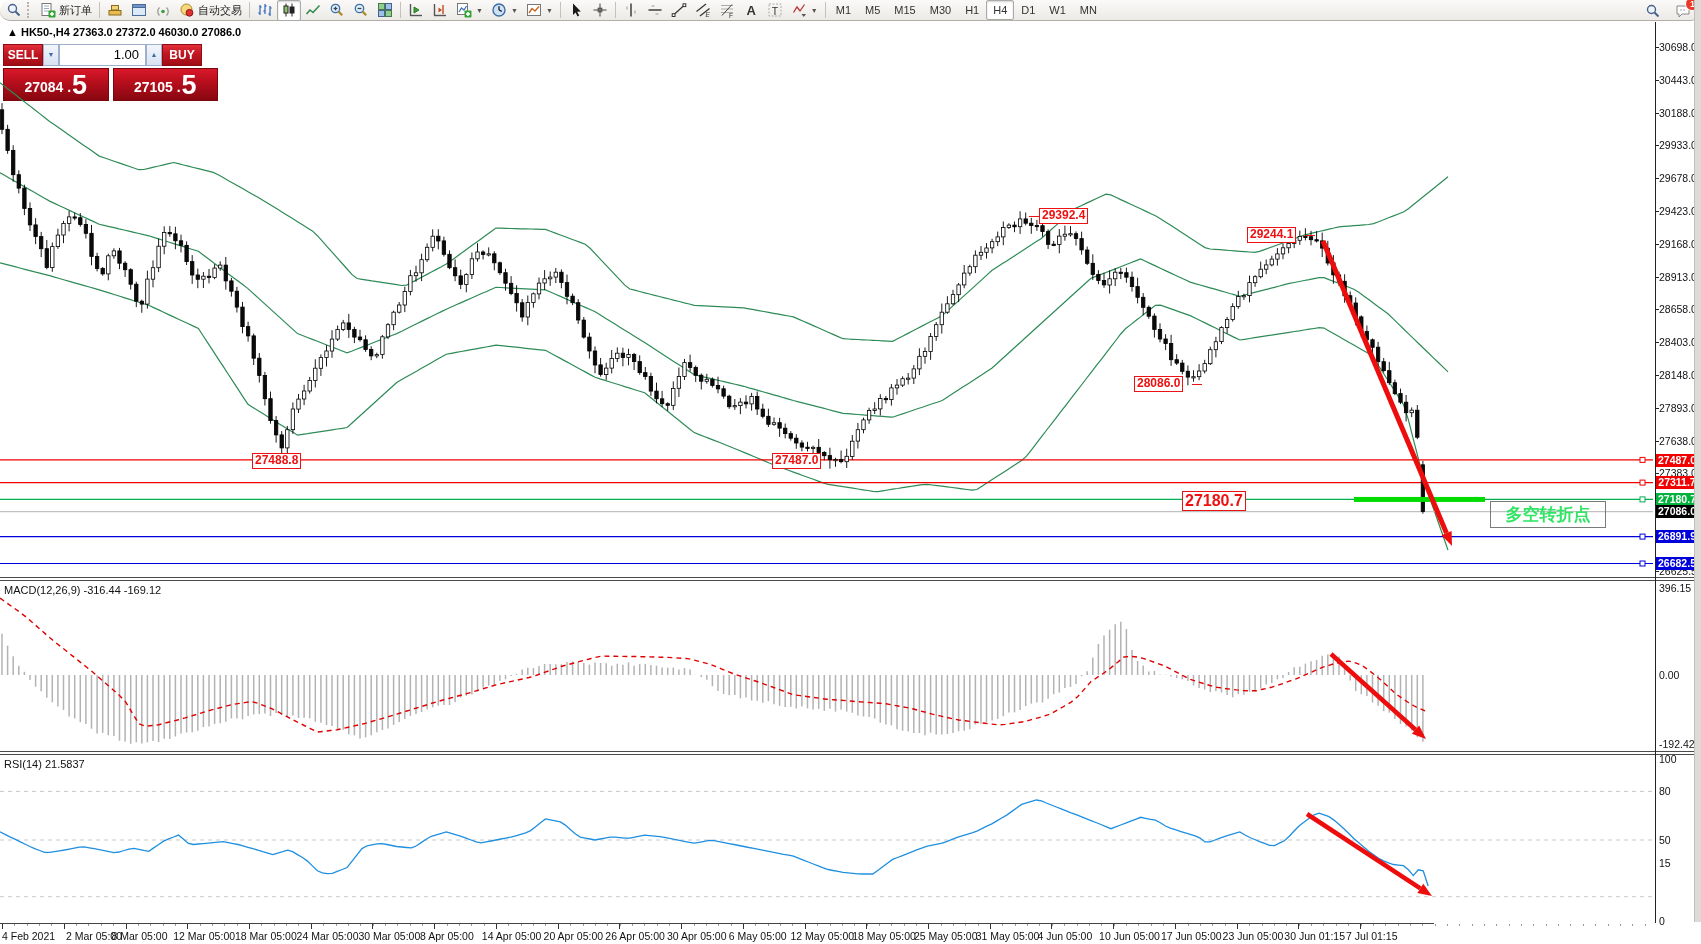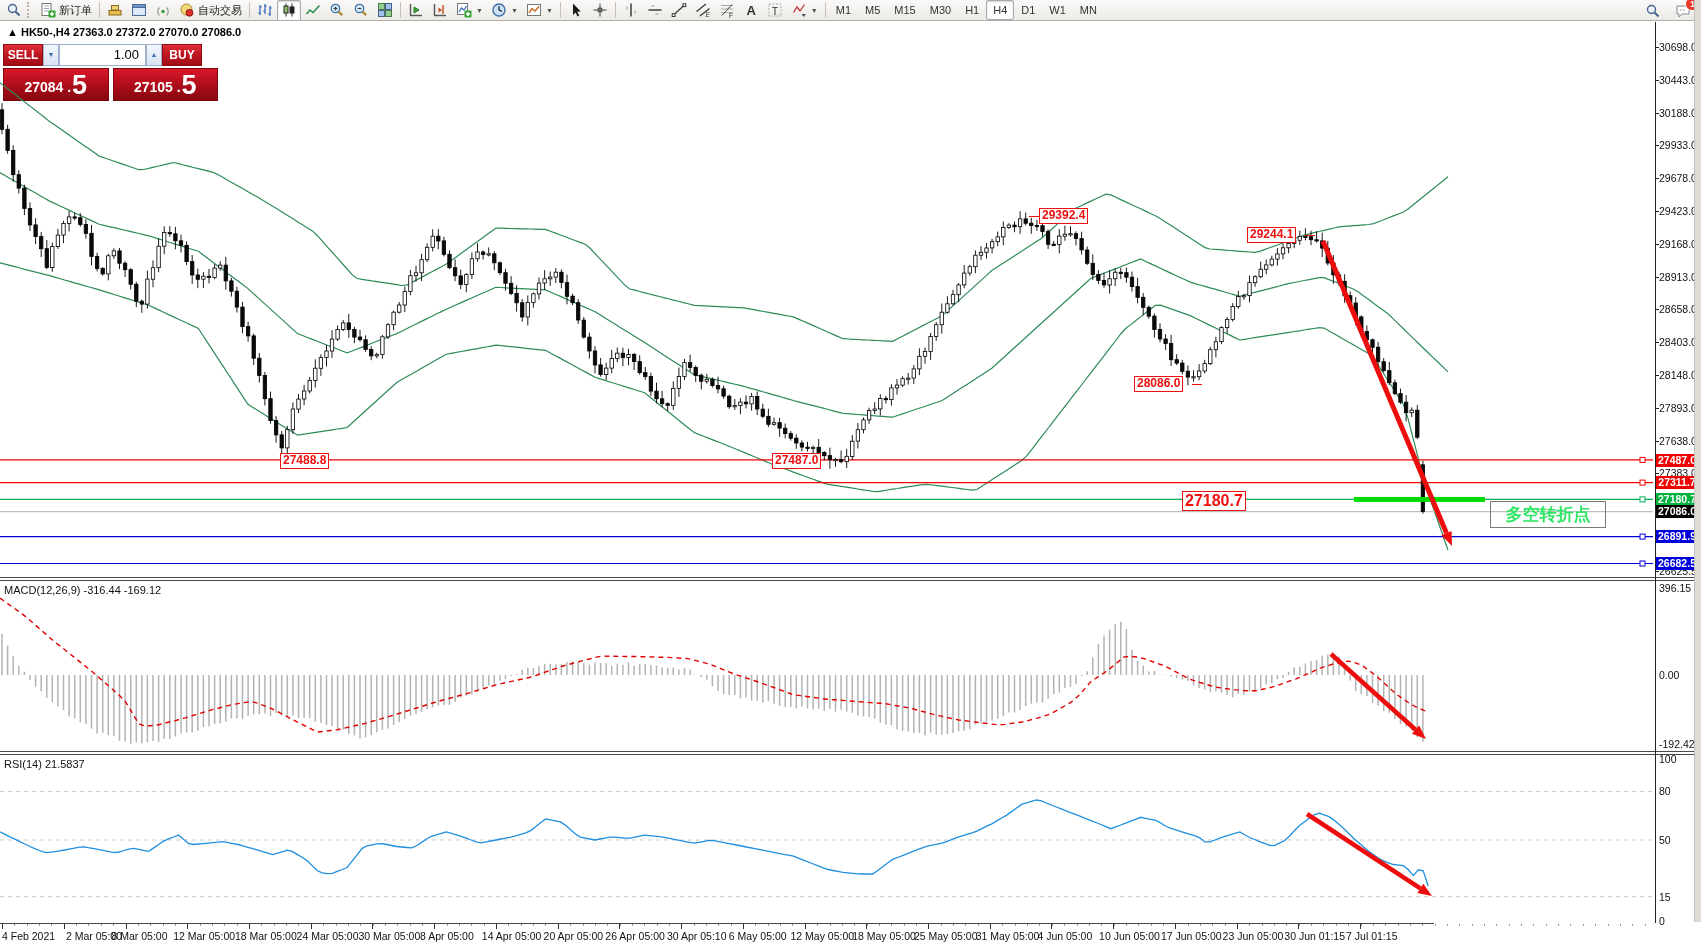--- a/index.html
+++ b/index.html
@@ -1,20 +1,20 @@
 <!DOCTYPE html>
 <html><head>
 <meta charset="utf-8">
 <style>
   html,body{margin:0;padding:0;background:#e8e6e3;}
   #app{position:relative;width:1701px;height:944px;background:#fff;overflow:hidden;
        font-family:"Liberation Sans","DejaVu Sans",sans-serif;-webkit-font-smoothing:antialiased;}
   
   #toolbar{position:absolute;left:0;top:0;width:1701px;height:21px;background:linear-gradient(#fbfaf9,#eceae6);
-           border-bottom:1px solid #b3afa8;display:flex;align-items:center;padding-left:2px;box-sizing:border-box;}
+           border-bottom:1px solid #b3afa8;display:flex;align-items:center;padding-left:2px;box-sizing:border-box;border-radius:10px;}
   .tbtn{height:19px;display:flex;align-items:center;padding:0 3px;border:1px solid transparent;border-radius:2px;gap:3px;}
   .tbtn svg{display:block;}
   .tlabel{font-size:11px;color:#222;white-space:nowrap;}
   .tsep{width:1px;height:16px;background:#c6c2bb;margin:0 3px;}
   .tgrip{width:4px;height:16px;border-left:2px dotted #b8b4ad;margin:0 3px 0 1px;}
   .tdrop{font-size:7px;color:#555;margin-left:1px;}
   .tf{font-size:11px;color:#333;padding:1px 6px;height:16px;line-height:16px;border:1px solid transparent;border-radius:2px;}
   .tf.active{background:#fff;border-color:#aaa;box-shadow:inset 0 1px 2px rgba(0,0,0,.18);}
   #tb-right{position:absolute;right:6px;top:1px;height:19px;display:flex;align-items:center;gap:6px;}
   #chat-badge{position:absolute;right:-6px;top:-4px;background:#e8392b;color:#fff;font-size:9px;font-weight:bold;
@@ -301,21 +301,21 @@
         <span id="chat-badge">1</span>
       </div>
     </div>
 
   <div id="chart">
     <div id="symbol-line">
       <span>▲</span>
       <span>HK50-,H4</span>
       <span>27363.0</span>
       <span>27372.0</span>
-      <span>27070.0</span>
+      <span>46030.0</span>
       <span>27086.0</span>
     </div>
 
     <div id="oneclick">
       <div id="oc-row1">
         <div class="ocbtn">SELL</div>
         <div class="spin">▼</div>
         <div id="oc-vol">1.00</div>
         <div class="spin">▲</div>
         <div class="ocbtn">BUY</div>
@@ -1167,21 +1167,21 @@
         <div class="tickdash" style="top:451px"></div>
         <div class="tick" style="top:445px">27383.0</div>
         <div class="tickdash" style="top:549px"></div>
         <div class="tick" style="top:543px">26625.5</div>
         <div class="tick" style="top:560px">396.15</div>
         <div class="tick" style="top:647px">0.00</div>
         <div class="tick" style="top:716px">-192.42</div>
         <div class="tick" style="top:731px">100</div>
         <div class="tick" style="top:763px">80</div>
         <div class="tick" style="top:812px">50</div>
-        <div class="tick" style="top:869px">15</div>
+        <div class="tick" style="top:835px">15</div>
         <div class="tick" style="top:893px">0</div>
         <div class="badge" style="top:432px;background:#f20000">27487.0</div>
         <div class="badge" style="top:454px;background:#f20000">27311.7</div>
         <div class="badge" style="top:471px;background:#00b33c">27180.7</div>
         <div class="badge" style="top:483px;background:#000000">27086.0</div>
         <div class="badge" style="top:508px;background:#0000dc">26891.9</div>
         <div class="badge" style="top:535px;background:#0000dc">26682.5</div>
       </div>
     <div id="date-axis">
         <div class="dmin" style="left:2.0px"></div>
@@ -1334,21 +1334,21 @@
         <div class="dlabel" style="left:358.4px">30 Mar 05:00</div>
         <div class="dtick" style="left:434.1px"></div>
         <div class="dlabel" style="left:420.1px">8 Apr 05:00</div>
         <div class="dtick" style="left:495.8px"></div>
         <div class="dlabel" style="left:481.8px">14 Apr 05:00</div>
         <div class="dtick" style="left:557.6px"></div>
         <div class="dlabel" style="left:543.6px">20 Apr 05:00</div>
         <div class="dtick" style="left:619.3px"></div>
         <div class="dlabel" style="left:605.3px">26 Apr 05:00</div>
         <div class="dtick" style="left:681.0px"></div>
-        <div class="dlabel" style="left:667.0px">30 Apr 05:10</div>
+        <div class="dlabel" style="left:667.0px">30 Apr 05:00</div>
         <div class="dtick" style="left:742.8px"></div>
         <div class="dlabel" style="left:728.8px">6 May 05:00</div>
         <div class="dtick" style="left:804.5px"></div>
         <div class="dlabel" style="left:790.5px">12 May 05:00</div>
         <div class="dtick" style="left:866.2px"></div>
         <div class="dlabel" style="left:852.2px">18 May 05:00</div>
         <div class="dtick" style="left:927.9px"></div>
         <div class="dlabel" style="left:913.9px">25 May 05:00</div>
         <div class="dtick" style="left:989.7px"></div>
         <div class="dlabel" style="left:975.7px">31 May 05:00</div>
@@ -1366,18 +1366,18 @@
         <div class="dlabel" style="left:1346.1px">7 Jul 01:15</div>
       </div>
 
     <div id="turning-point" style="left: 1490px; top: 479px; width: 114px; height: 25px; line-height: 25px;">多空转折点</div>
   <div class="plabel" style="left: 1039px; top: 186px; font-size: 12px;">29392.4</div>
       <div style="position: absolute; height: 1px; width: 10px; background: rgb(238, 17, 17); top: 194.4px; left: 1029px;"></div>
       <div class="plabel" style="left: 1247px; top: 205px; font-size: 12px;">29244.1</div>
       <div style="position: absolute; height: 1px; width: 10px; background: rgb(238, 17, 17); top: 213.4px; left: 1305.08px;"></div>
       <div class="plabel" style="left: 1134px; top: 354px; font-size: 12px;">28086.0</div>
       <div style="position: absolute; height: 1px; width: 10px; background: rgb(238, 17, 17); top: 362.4px; left: 1192.08px;"></div>
-      <div class="plabel" style="left: 252px; top: 431px; font-size: 12px; margin-left: 28px;">27488.8</div>
+      <div class="plabel" style="left: 252px; top: 431px; font-size: 12px;">27488.8</div>
       <div class="plabel" style="left: 772px; top: 431px; font-size: 12px;">27487.0</div>
       <div class="plabel" style="left: 1182px; top: 469px; font-size: 16px;">27180.7</div>
     </div>
   <div id="scrollbar"></div>
 </div>
 
 </body></html>

